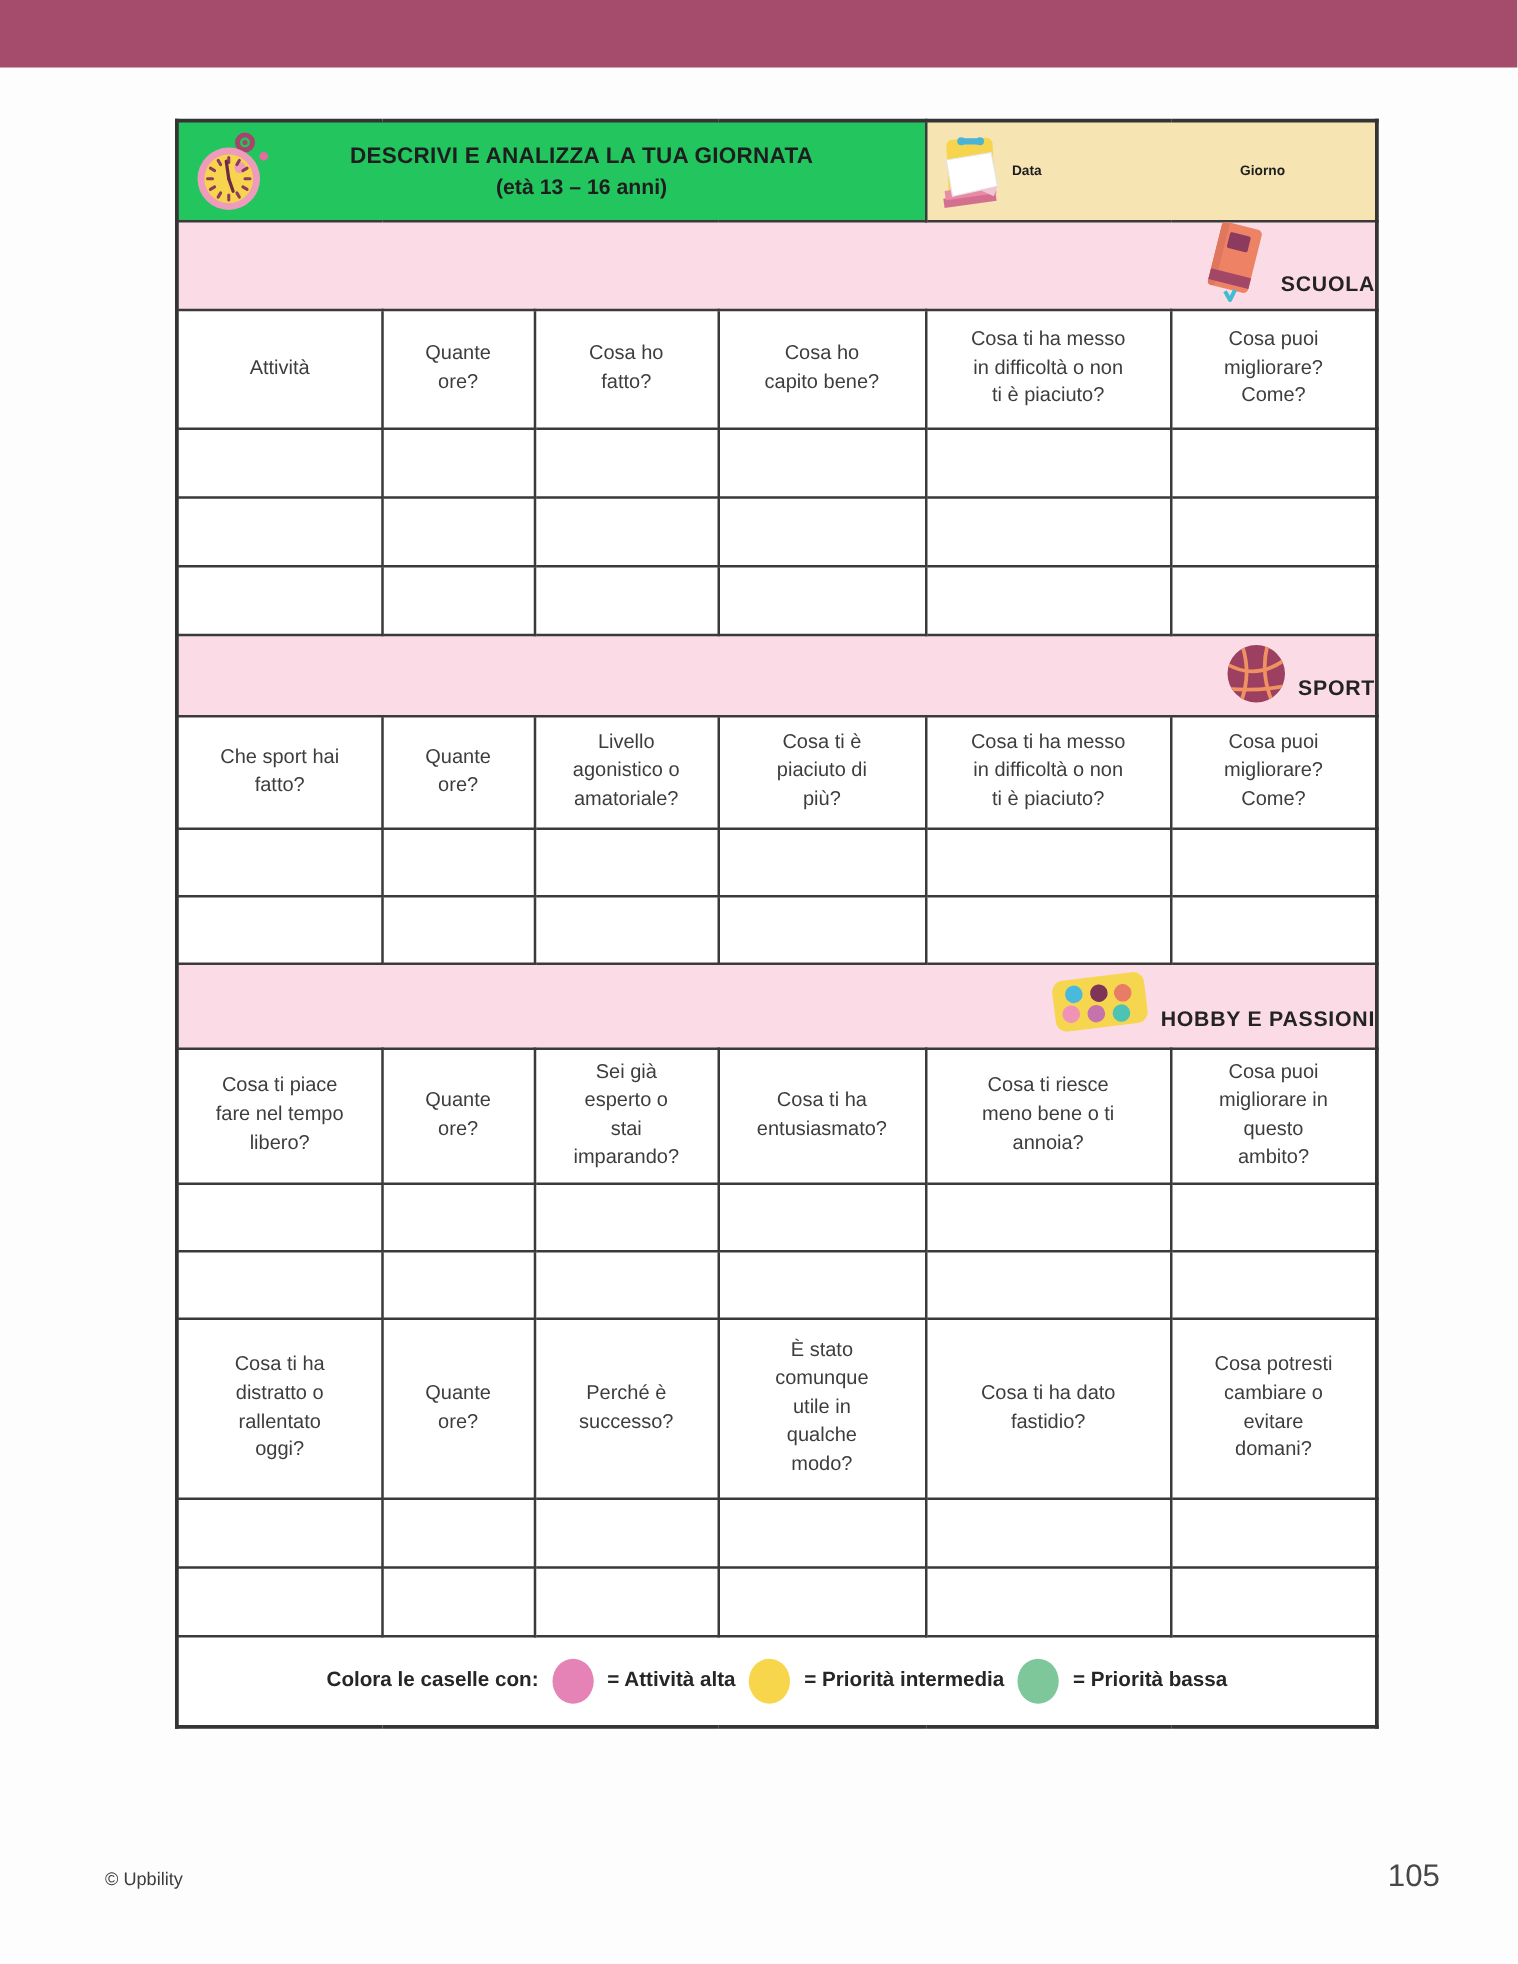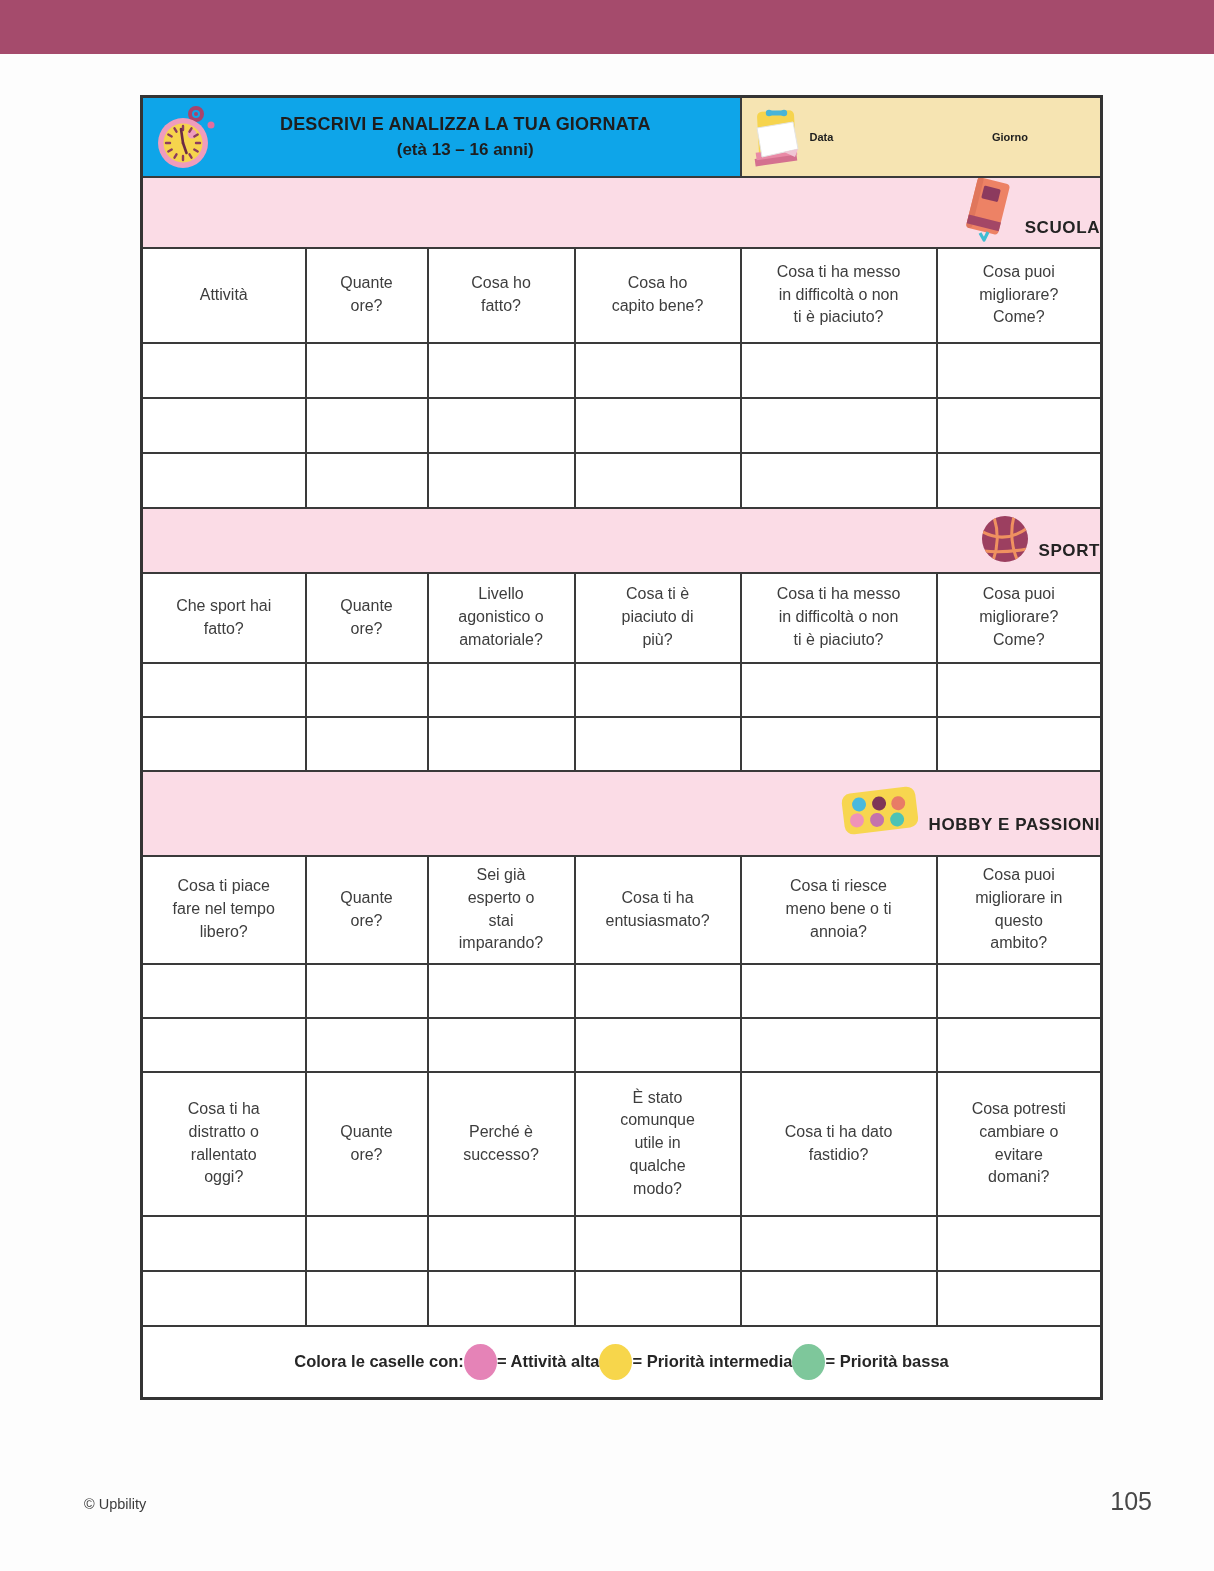--- a/index.html
+++ b/index.html
@@ -65,21 +65,21 @@
     line-height:1.42;
     white-space:pre-line;
     padding:4px 6px;
     background:#fff;
   }
   
   td.entry-cell { background:#fff; }
   
   .legend {
     display:flex; align-items:center; justify-content:center;
-    height:100%; 
+    height:100%; gap:11px;
   }
   .legend-label, .legend-text {
     font-weight:bold; font-size:16.5px; color:#262626;
   }
   .legend-dot {
     width:33px; height:36px; border-radius:50%;
     flex:0 0 auto;
   }
   
   .head-icon { display:inline-flex; line-height:0; flex:0 0 auto; }
@@ -102,21 +102,21 @@
   <colgroup>
     <col style="width:164px">
       <col style="width:122px">
       <col style="width:147px">
     <col style="width:166px">
       <col style="width:196px">
       <col style="width:165px">
   </colgroup>
   <tbody id="tbody">
     <tr class="head-row" style="height:80px">
-      <td colspan="4" style="background: #0ea5e9;">
+      <td colspan="4" style="background: #22c55e;">
         <div class="head-title-inner">
           <span class="head-icon">
               <svg width="62" height="66" viewBox="0 0 62 66">
                 <circle cx="41" cy="10" r="6" fill="none" stroke="#a8446b" stroke-width="4"></circle>
                 <circle cx="41" cy="10" r="2" fill="#a8446b"></circle>
                 <line x1="37" y1="14" x2="34" y2="19" stroke="#a8446b" stroke-width="3"></line>
                 <circle cx="56" cy="21" r="3.5" fill="#e56d9e"></circle>
                 <circle cx="28" cy="39" r="25" fill="#ef9cbc"></circle>
                 <circle cx="28" cy="39" r="19.5" fill="#f6d44d"></circle>
                 <circle cx="37" cy="30" r="4.5" fill="#ef9cbc"></circle>
@@ -271,21 +271,21 @@
         <td class="entry-cell"></td>
       </tr>
       <tr style="height: 54px;">
         <td class="entry-cell"></td>
         <td class="entry-cell"></td>
         <td class="entry-cell"></td>
         <td class="entry-cell"></td>
         <td class="entry-cell"></td>
         <td class="entry-cell"></td>
       </tr>
-      <tr style="height: 85px;">
+      <tr style="height: 68px;">
         <td colspan="6" class="banner-cell" style="background: rgb(251, 220, 230);">
           <div class="banner-inner">
             <span class="banner-icon">
               <svg width="82" height="56" viewBox="0 0 82 56">
                 <g transform="rotate(-7 41 28)">
                   <rect x="4" y="7" width="74" height="41" rx="9" fill="#f7d64f"></rect>
                   <circle cx="21" cy="19" r="7" fill="#49b9dd"></circle>
                   <circle cx="41" cy="20.5" r="7" fill="#7e3457"></circle>
                   <circle cx="60" cy="22.5" r="7" fill="#e87c66"></circle>
                   <circle cx="17" cy="34.5" r="7" fill="#ef93b7"></circle>

